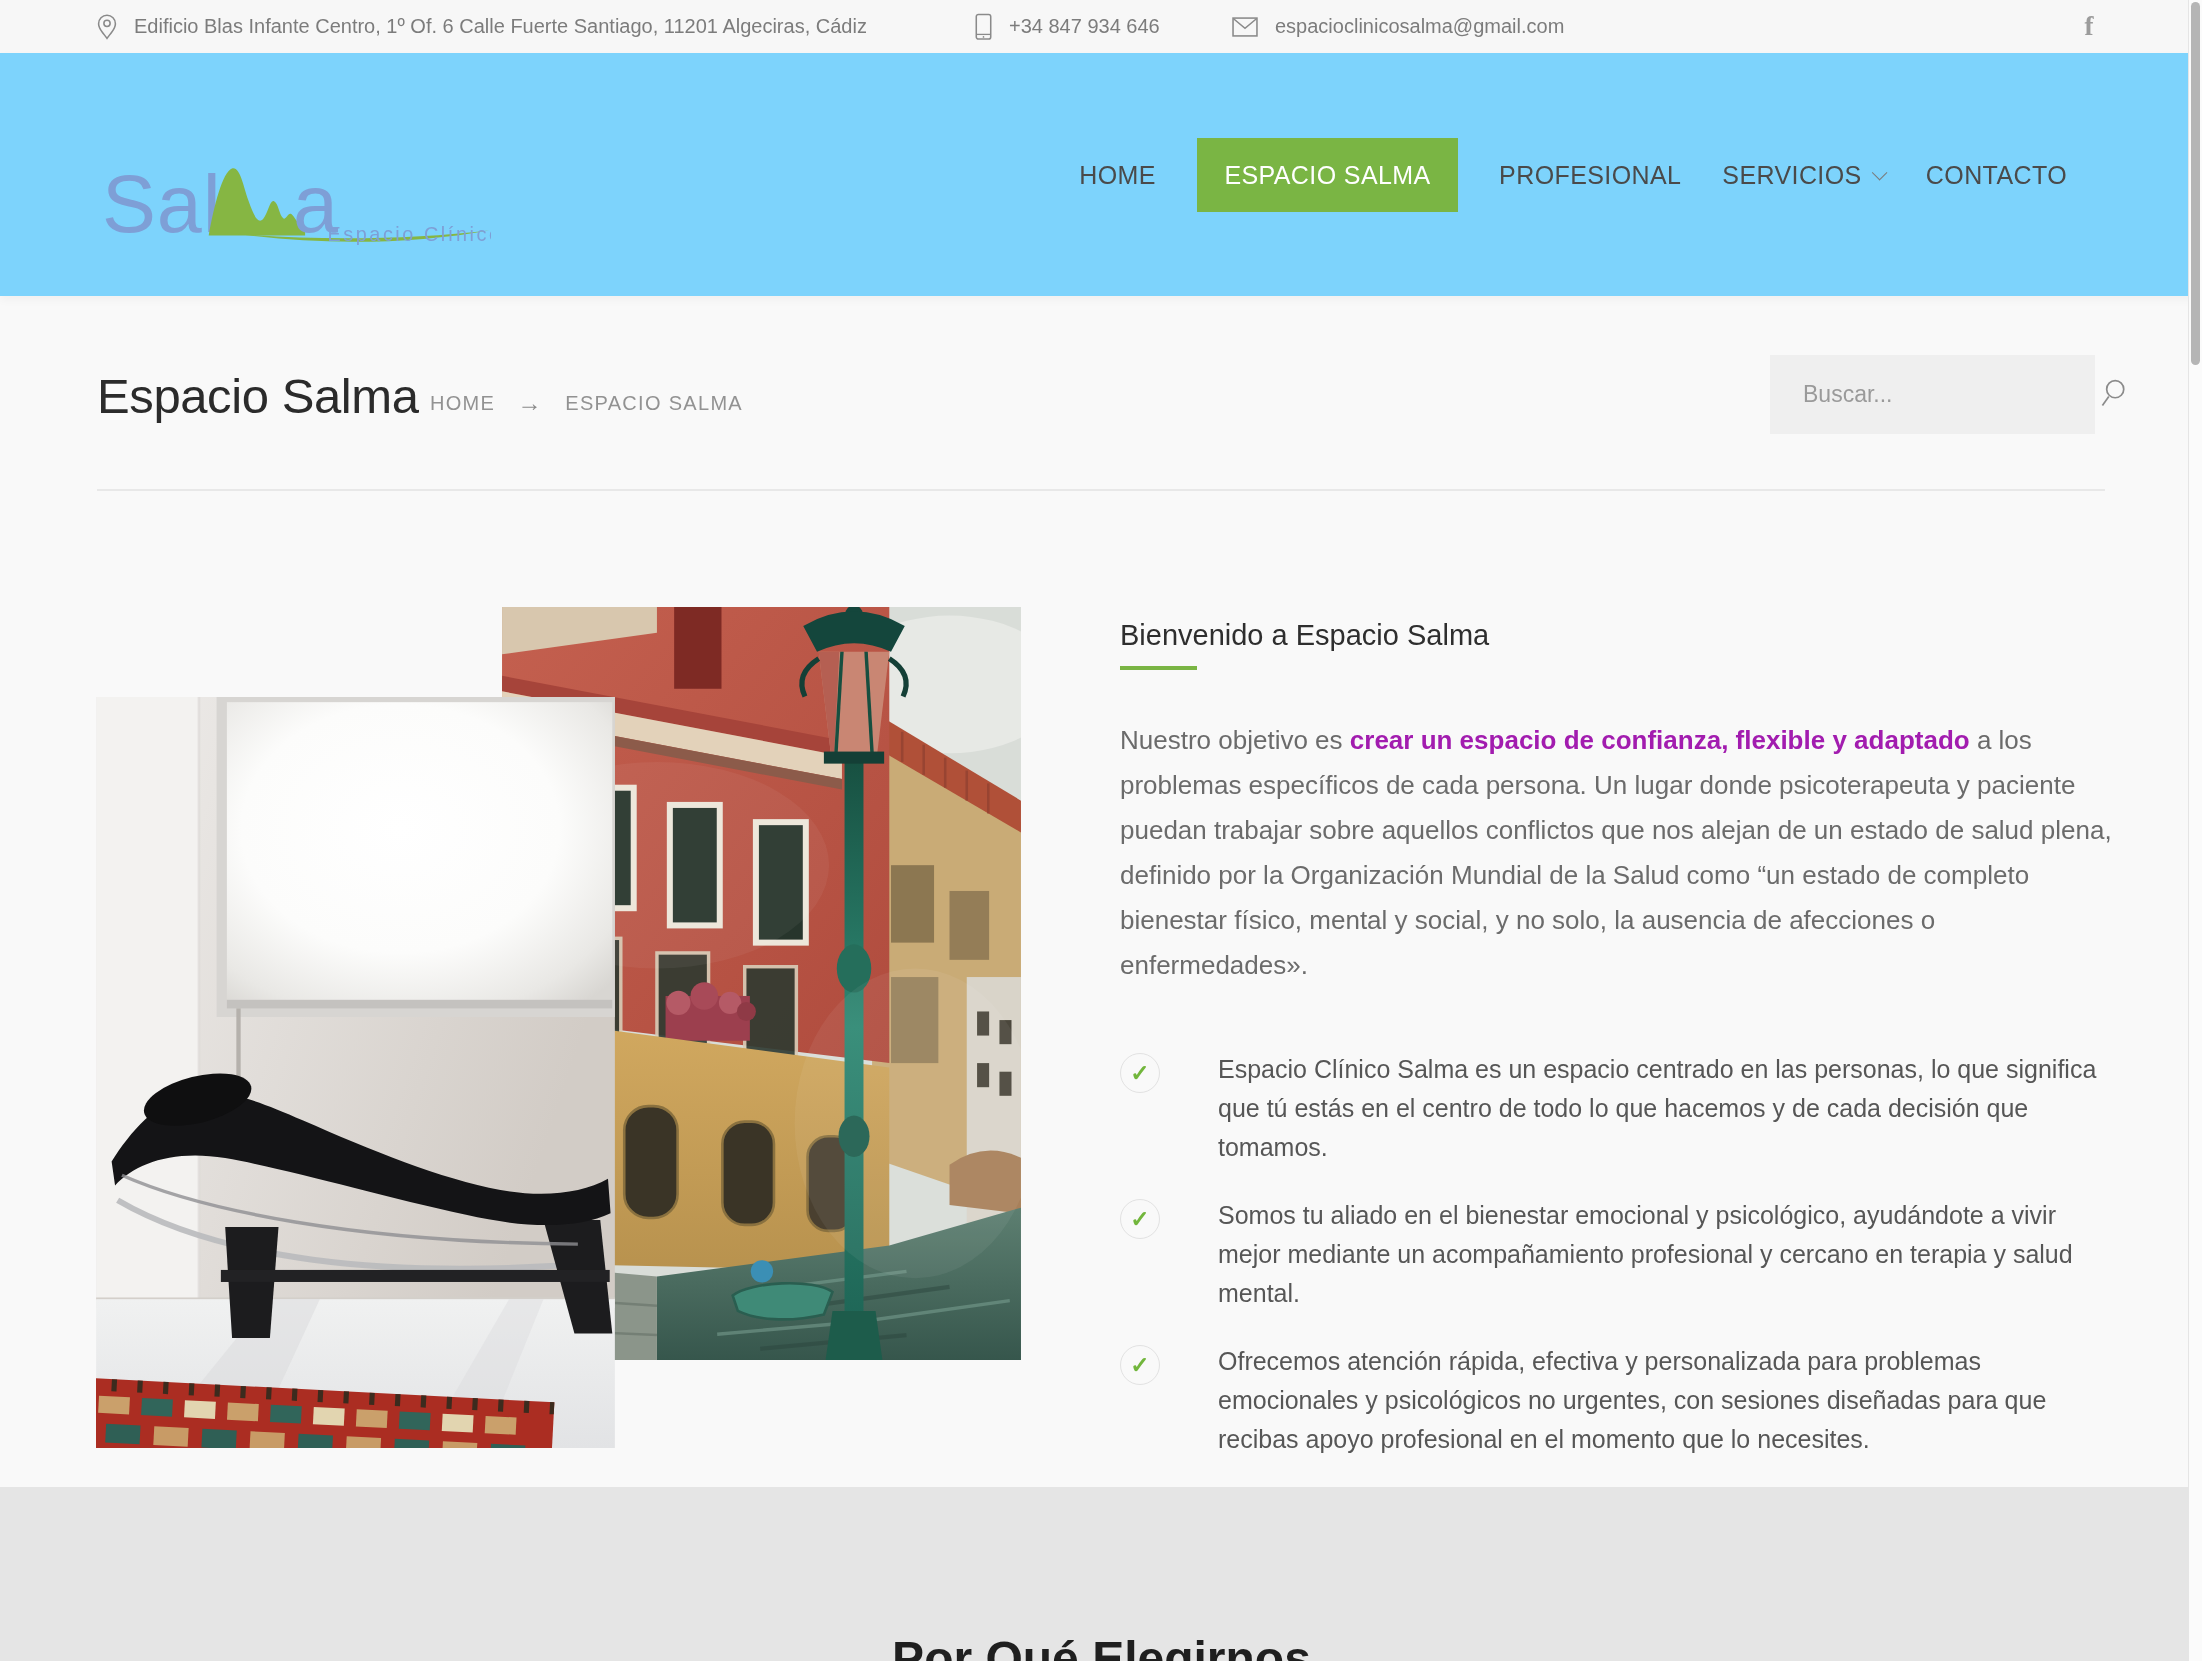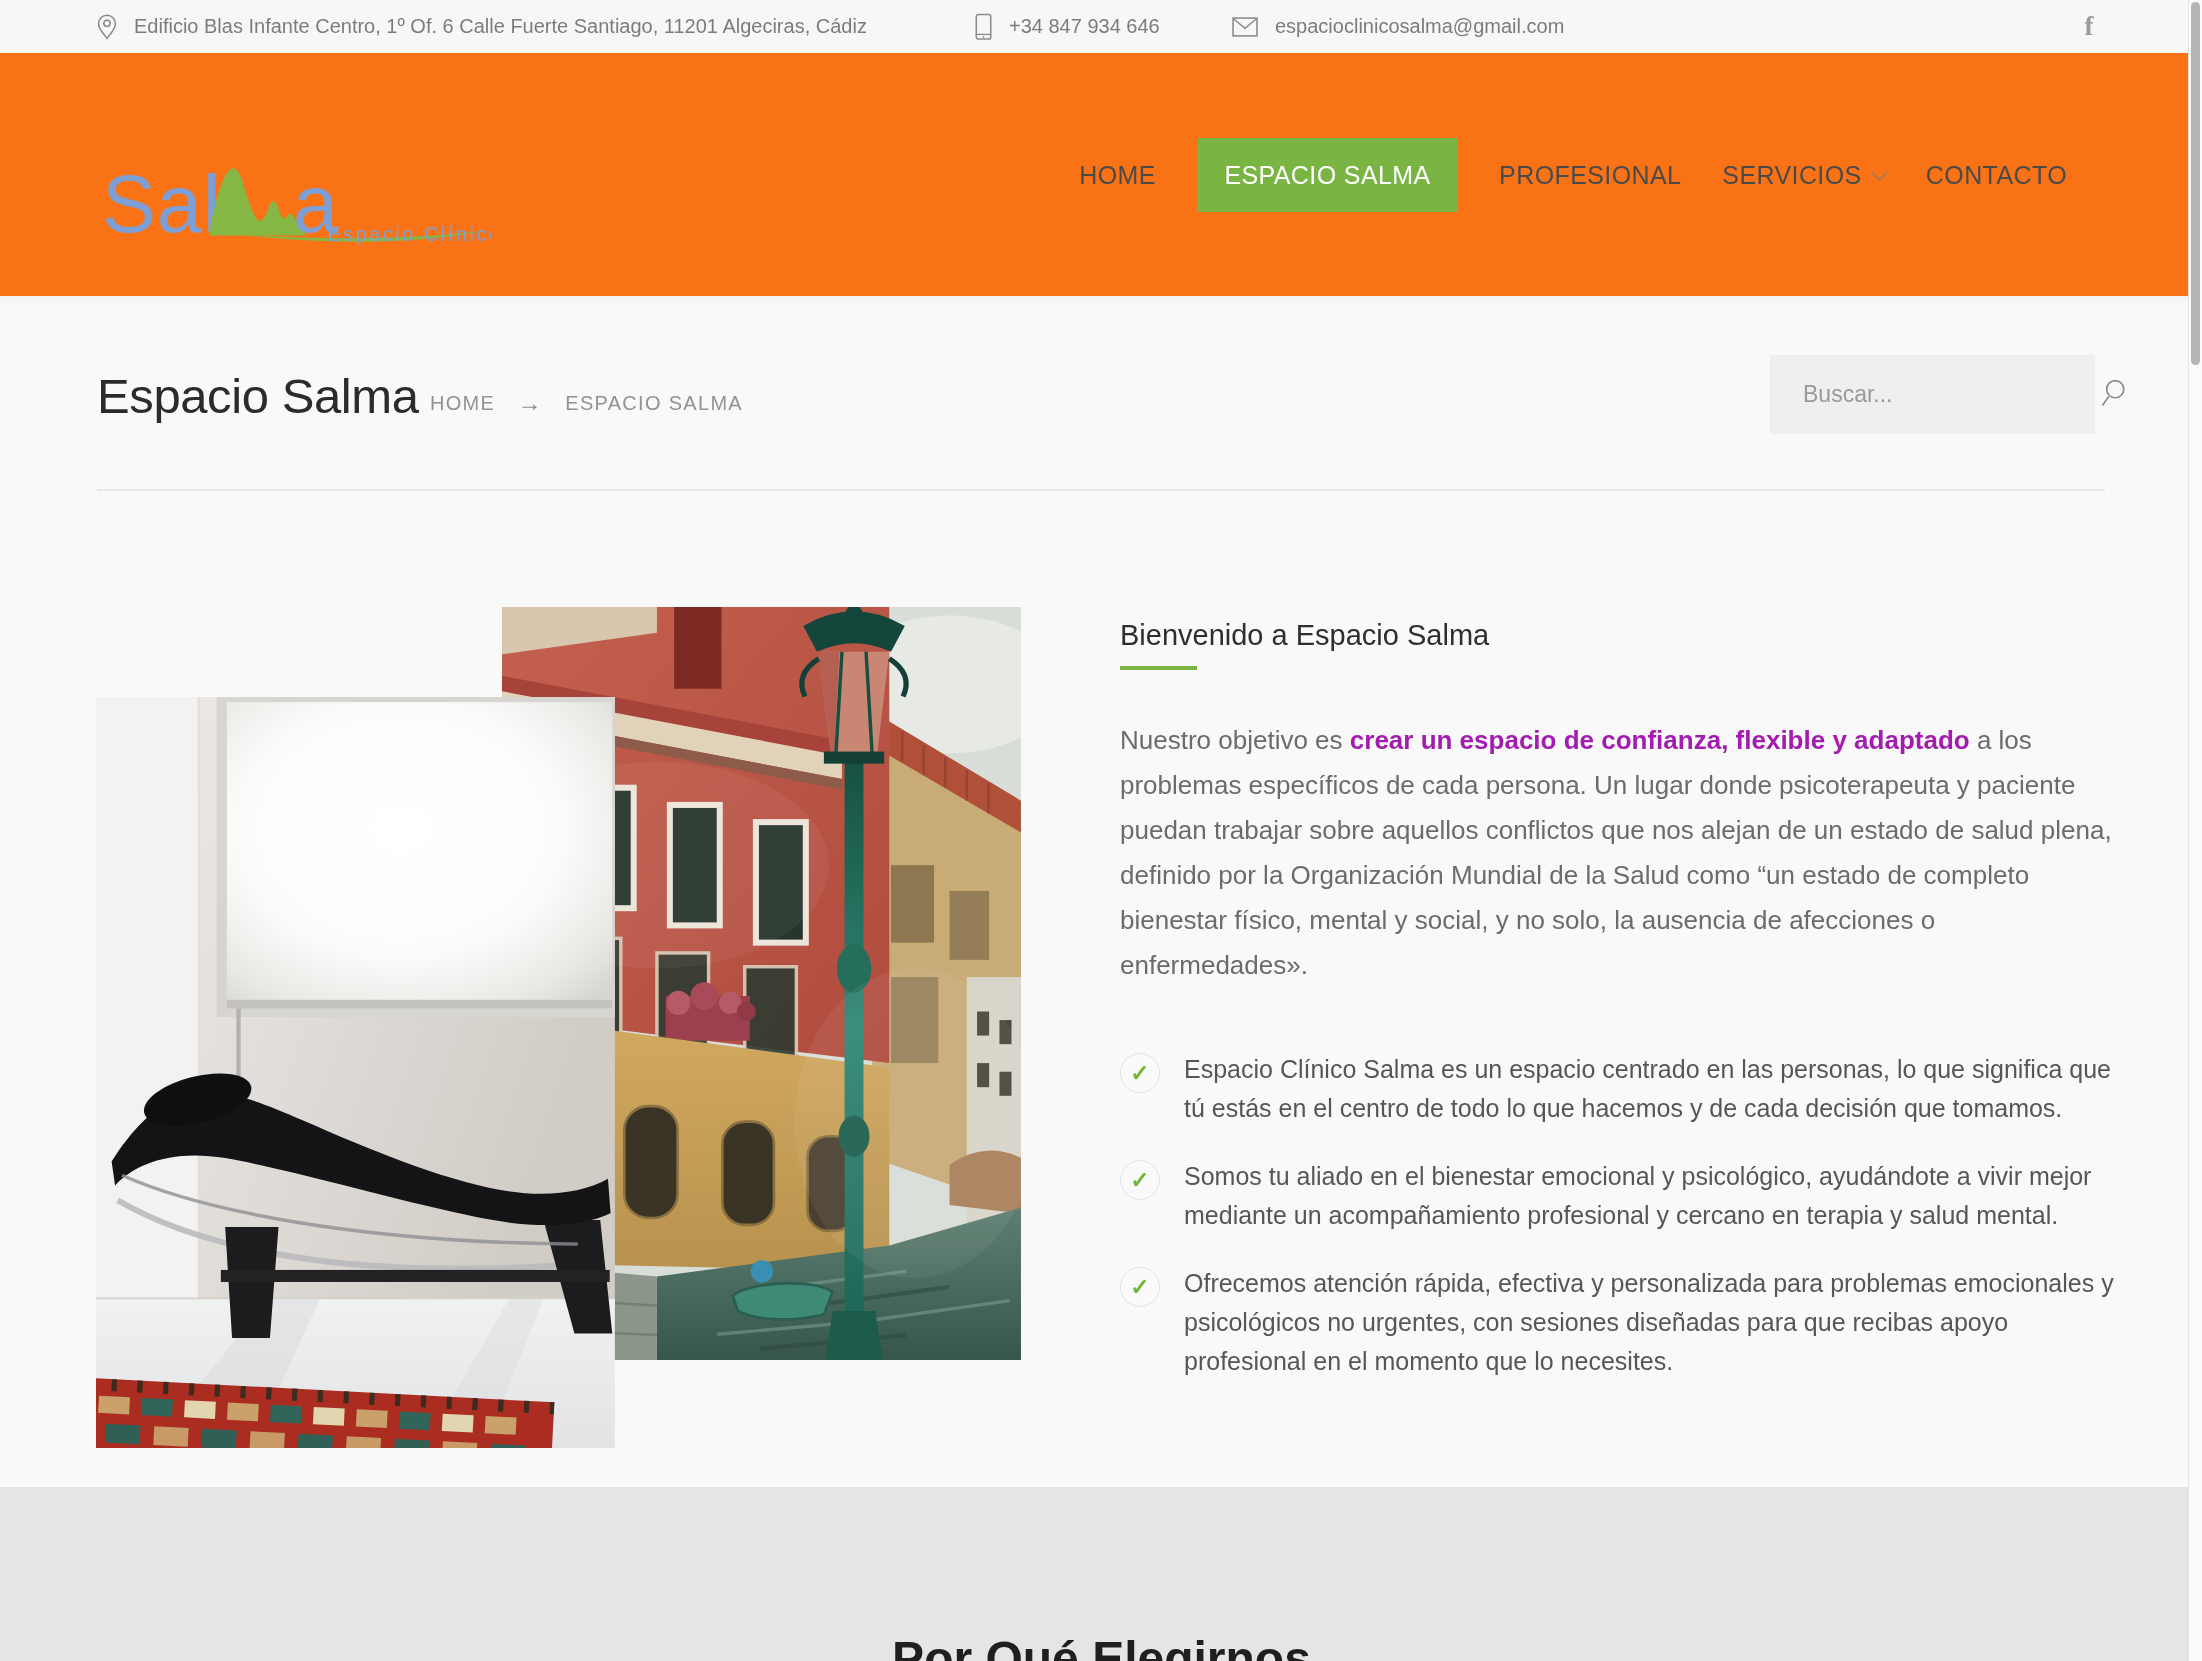--- a/index.html
+++ b/index.html
@@ -13,21 +13,21 @@
              color:#7c7c7c; font-size:20px; }
   .tb-item svg { display:block; }
   .tb-addr  { left:97px; }
   .tb-phone { left:975px; }
   .tb-mail  { left:1232px; }
   .tb-fb    { position:absolute; left:2072px; top:0; height:53px; width:34px;
               display:flex; align-items:center; justify-content:center;
               color:#9c9c9c; font-size:27px; font-weight:bold; font-family:"Liberation Serif",serif; }
 
   
-  .header { position:absolute; left:0; top:53px; width:2203px; height:243px; background:#f97316;
+  .header { position:absolute; left:0; top:53px; width:2203px; height:243px; background:#7dd3fc;
             box-shadow:0 4.3px 8.6px rgba(0,0,0,0.04); }
   .logo { position:absolute; left:102px; top:93px; width:389px; height:119px; cursor:pointer; }
   .nav { position:absolute; right:136px; top:0; height:243px; display:flex; align-items:center; gap:41px; }
   .nav a { display:block; text-decoration:none; color:#4a4a4a; font-size:25px; letter-spacing:0.4px;
            line-height:74px; white-space:nowrap; }
   .nav a.active { background:#7ab544; color:#ffffff; padding:0 27.5px; }
   .chevron { display:inline-block; width:11.2px; height:11.2px; border-right:1.7px solid #7b7b7b;
              border-bottom:1.7px solid #7b7b7b; transform:rotate(45deg) translate(-3.4px,-3.4px);
              margin-left:12px; }
 
@@ -56,21 +56,21 @@
   .kicker { padding-top:12px; font-size:29px; color:#2e2e2e; font-weight:500; }
   .kicker-line { width:77px; height:4.3px; background:#7ab544; margin-top:13.8px; }
   .main-heading { margin-top:50px; font-size:45px; color:#212121; font-weight:600; letter-spacing:-0.4px; }
   .intro { margin-top:48px; font-size:26px; line-height:45px; color:#6b6b6b; }
   .intro b { color:#a21caf; }
   .bullets { margin-top:62px; display:flex; flex-direction:column; gap:29px; }
   .bullet { display:flex; gap:24px; }
   .bullet-ico { flex:0 0 auto; width:40px; height:40px; border:1.7px solid #e2e2e2; border-radius:50%;
                 display:flex; align-items:center; justify-content:center;
                 color:#72b63c; font-size:23px; font-weight:bold; margin-top:3.4px; background:transparent; }
-  .bullet p { font-size:25px; line-height:39px; color:#565656; }
+  .bullet p { font-size:25px; line-height:39px; color:#565656;margin-left:34px; }
 
   
   .why-section { position:absolute; left:0; top:1487px; width:2203px; height:175px; background:#e5e5e5;
                  z-index:4; overflow:hidden; }
   .why-heading { margin-top:144px; text-align:center; font-size:48px; color:#1f1f1f; font-weight:600; }
 
   
   .scroll-track { position:absolute; right:0; top:0; width:14.6px; height:1661px; background:#fbfbfb;
                   border-left:0.9px solid #e5e5e5; z-index:50; }
   .scroll-thumb { position:absolute; right:2.6px; top:1.7px; width:9.5px; height:363px;

